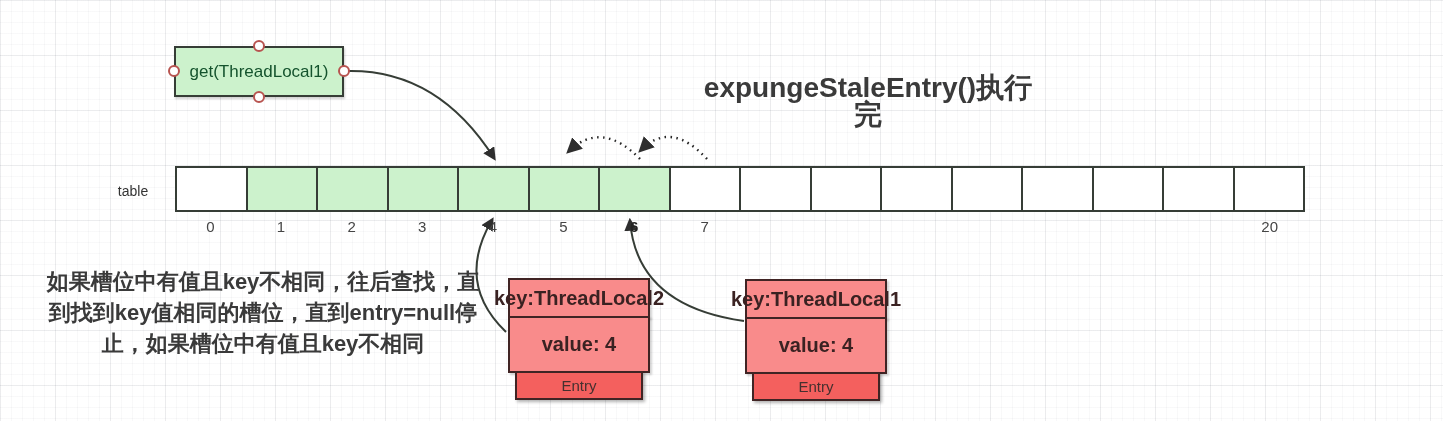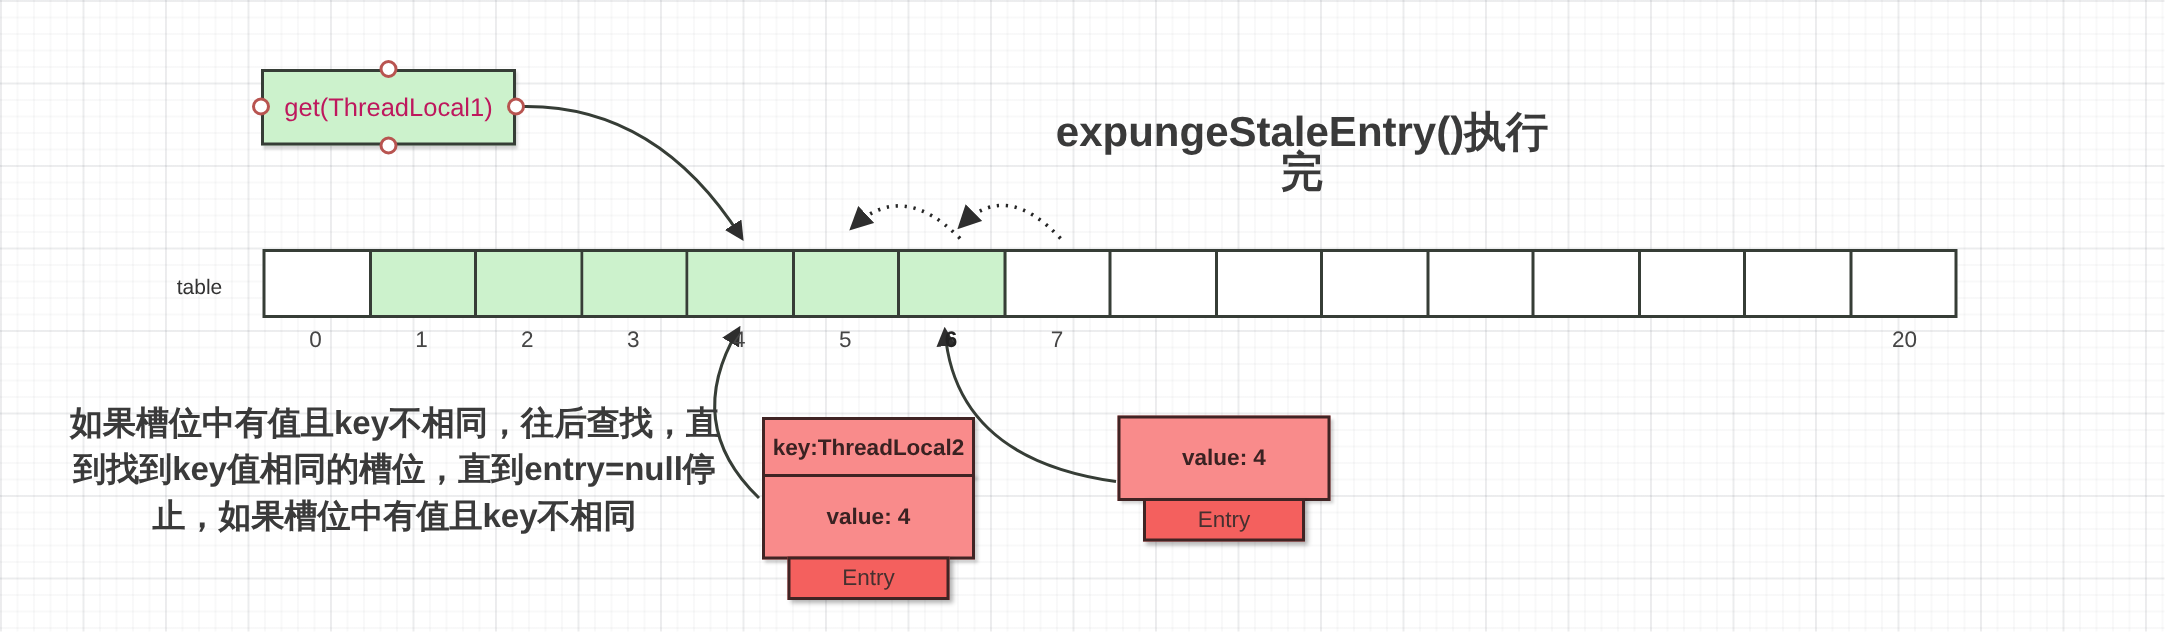--- a/index.html
+++ b/index.html
@@ -16,21 +16,21 @@
   }
   .overlay{position:absolute;left:0;top:0;width:1443px;height:421px;pointer-events:none;}
   .conn{fill:none;stroke:var(--shape-border);stroke-width:2px;}
   .conn-dotted{fill:none;stroke:#262626;stroke-width:2.4px;stroke-dasharray:1.5 4.5;}
   .arrowhead-fill{fill:#2e2e2e;}
 
   .get-box{
     position:absolute;left:174px;top:46px;width:170px;height:51px;box-sizing:border-box;
     background:var(--green-fill);border:2px solid var(--shape-border);
     display:flex;align-items:center;justify-content:center;
-    font-size:17px;color:#be185d;box-shadow:1px 2px 2px rgba(0,0,0,0.18);
+    font-size:17px;color:#14532d;box-shadow:1px 2px 2px rgba(0,0,0,0.18);
   }
   .handle{
     position:absolute;width:8px;height:8px;border-radius:50%;
     background:#fff;border:2.5px solid var(--handle-stroke);box-sizing:content-box;
   }
   .handle.t{left:calc(50% - 6.5px);top:-8px;}
   .handle.b{left:calc(50% - 6.5px);bottom:-8px;}
   .handle.l{left:-8px;top:calc(50% - 6.5px);}
   .handle.r{right:-8px;top:calc(50% - 6.5px);}
 
@@ -58,26 +58,26 @@
     position:absolute;left:175px;top:218px;width:1130px;display:flex;
   }
   .idx{flex:1 1 0;text-align:center;font-size:15px;color:#454545;}
   .idx.b{font-weight:bold;color:#222;}
 
   .entry-stack{position:absolute;width:142px;}
   .entry-key,.entry-value{
     height:40px;box-sizing:border-box;background:var(--pink-fill);
     border:2px solid var(--entry-border);
     display:flex;align-items:center;justify-content:center;
-    font-weight:bold;font-size:15px;color:#3a2222;
+    font-weight:bold;font-size:20px;color:#3a2222;
     box-shadow:2px 2px 2px rgba(0,0,0,0.18);
   }
   .entry-value{margin-top:-2px;height:57px;}
   .entry-tag{
-    width:108px;height:29px;box-sizing:border-box;margin:-2px auto 0 auto;
+    width:128px;height:29px;box-sizing:border-box;margin:-2px auto 0 auto;
     background:var(--red-fill);border:2px solid var(--entry-border);
     display:flex;align-items:center;justify-content:center;
     font-size:15px;color:#45302f;box-shadow:2px 2px 3px rgba(0,0,0,0.3);
   }
   .stack-1{left:508px;top:278px;}
   .stack-2{left:745px;top:279px;}
 </style>
 </head>
 <body>
 
@@ -152,17 +152,18 @@
     <div>止，如果槽位中有值且key不相同</div>
   </div>
 
   <div class="entry-stack stack-1">
     <div class="entry-key">key:ThreadLocal2</div>
     <div class="entry-value">value: 4</div>
     <div class="entry-tag">Entry</div>
   </div>
 
   <div class="entry-stack stack-2">
+    <div class="entry-key">key:ThreadLocal1</div>
     <div class="entry-value">value: 4</div>
     <div class="entry-tag">Entry</div>
   </div>
 
 </div>
 
 </body></html>

